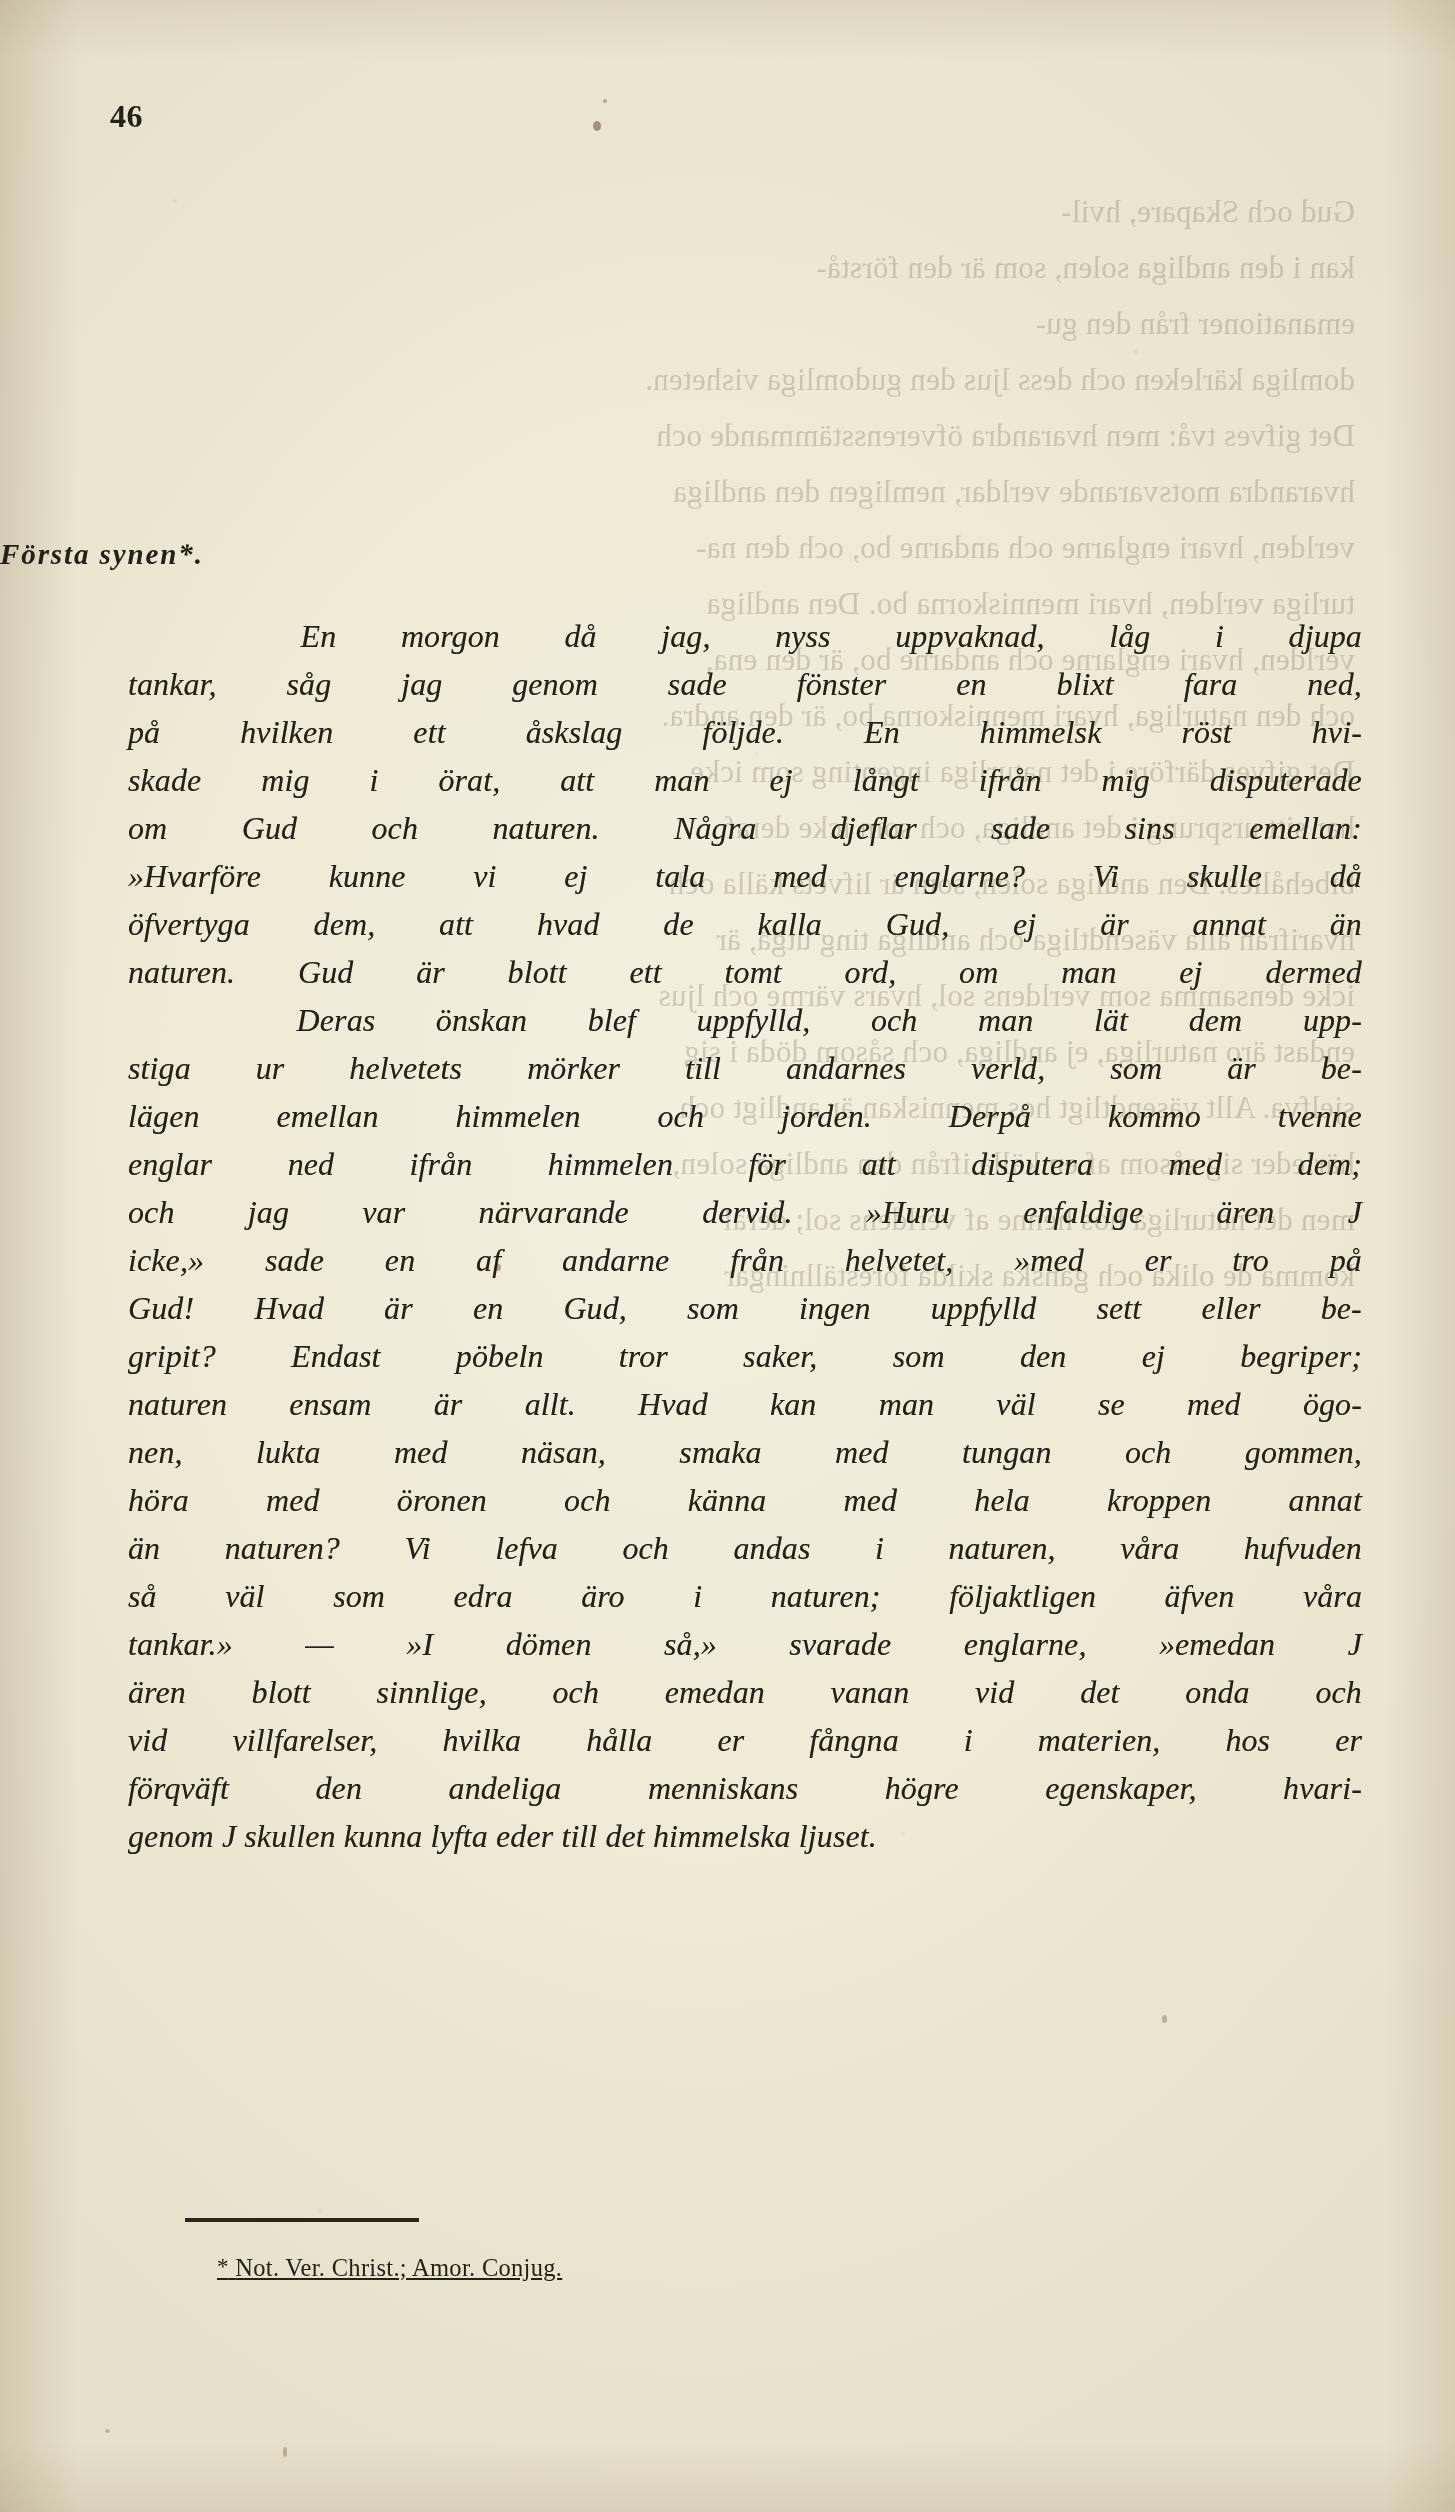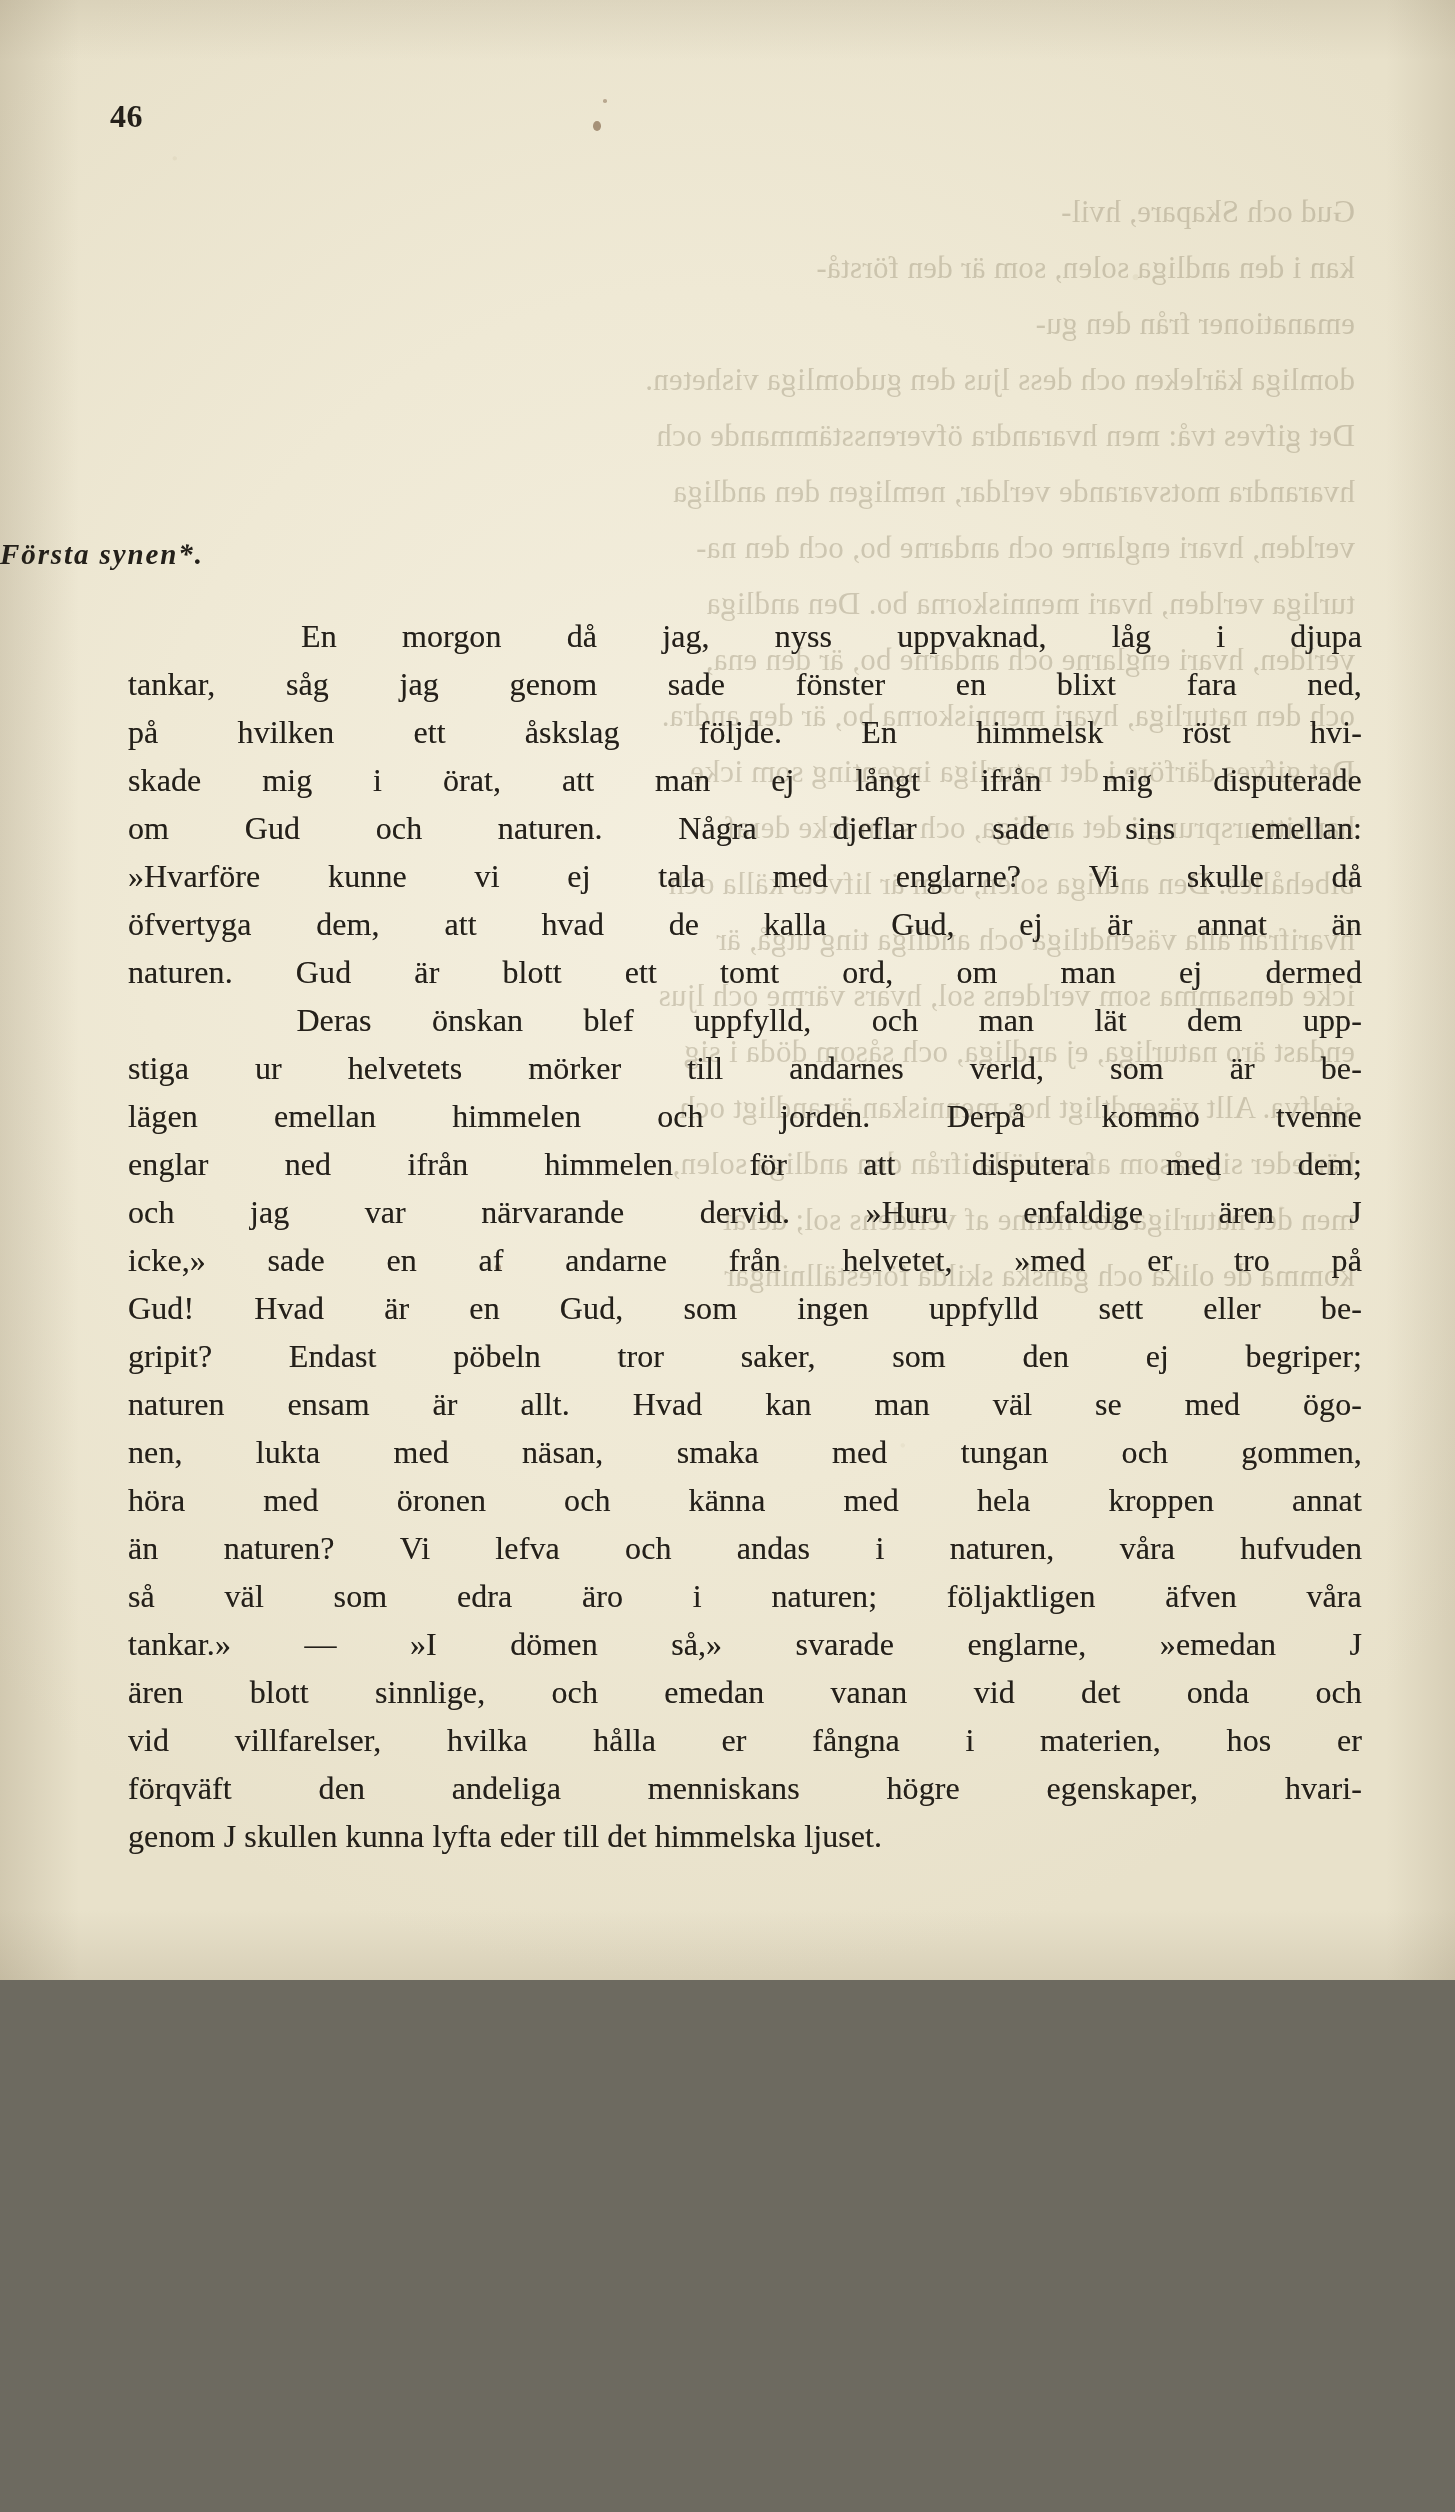--- a/index.html
+++ b/index.html
@@ -4,21 +4,21 @@
 <style>
   html, body {
     margin: 0;
     padding: 0;
     background: #6d6a60;
   }
 
   .page {
     position: relative;
     width: 1456px;
-    height: 1980px;
+    height: 2512px;
     margin: 0 auto;
     background: #f0ead6;
     background-image:
       radial-gradient(ellipse 70% 55% at 48% 45%, #f4efdf 0%, #efe9d5 55%, #e8e1ca 100%);
     overflow: hidden;
     font-family: "Liberation Serif", "DejaVu Serif", serif;
     color: #24201a;
   }
 
   
@@ -115,20 +115,21 @@
     width: 1234px;
     font-size: 32px;
     line-height: 48px;
     letter-spacing: 0.1px;
     text-align: justify;
   }
   .body .ln {
     display: block;
     white-space: nowrap;
     text-shadow: 0 0 0.5px rgba(36,32,26,.45);
+    font-style: italic;
   }
   .body .ln.ind { padding-left: 54px; }
   .body .ln.just {
     display: flex;
     justify-content: space-between;
   }
   .body .ln.just.ind::before {
     content: "";
     width: 54px;
     flex: 0 0 54px;

